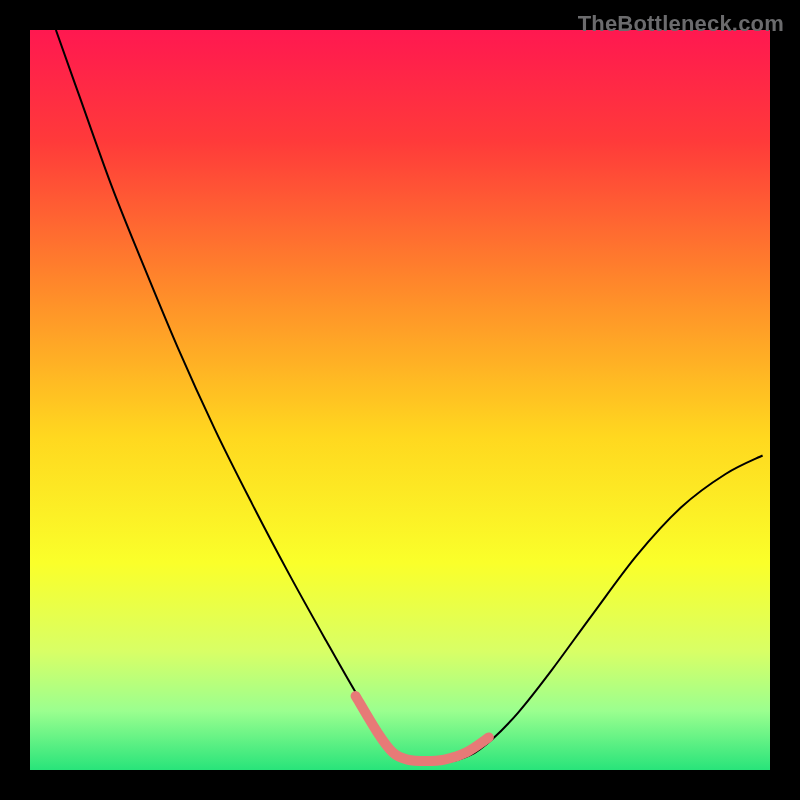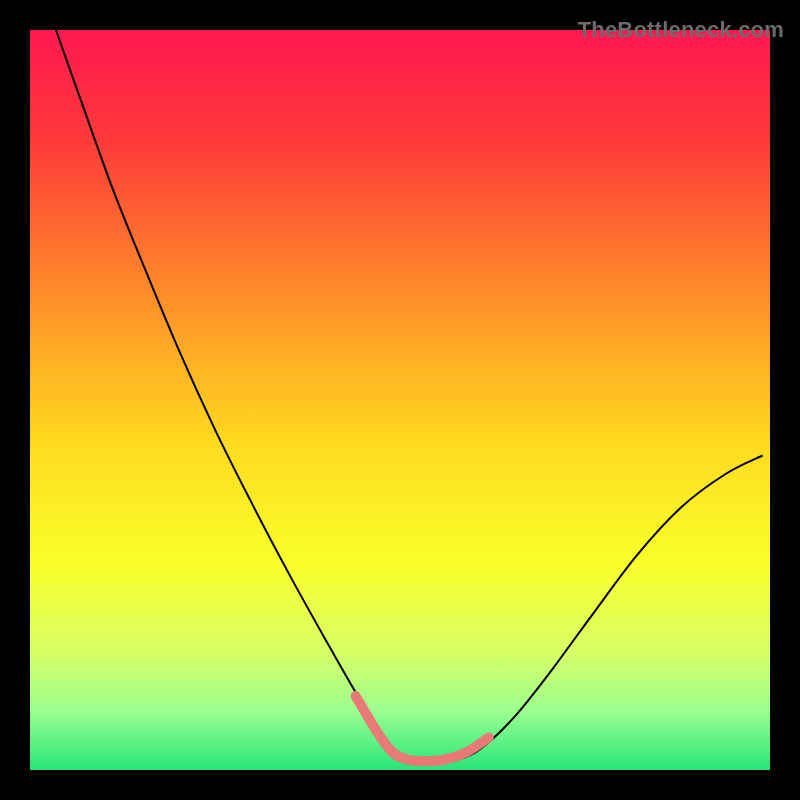--- a/index.html
+++ b/index.html
@@ -6,21 +6,21 @@
   margin: 0;
   padding: 0;
   width: 800px;
   height: 800px;
   background: #000;
   font-family: Arial, Helvetica, sans-serif;
   position: relative;
 }
 .watermark {
   position: absolute;
-  top: 17px;
+  top: 11px;
   right: 16px;
   font-size: 22px;
   font-weight: 600;
   color: #6b6b6d;
   letter-spacing: 0.2px;
   z-index: 20;
 }
 .plot-wrap {
   position: absolute;
   left: 30px;

